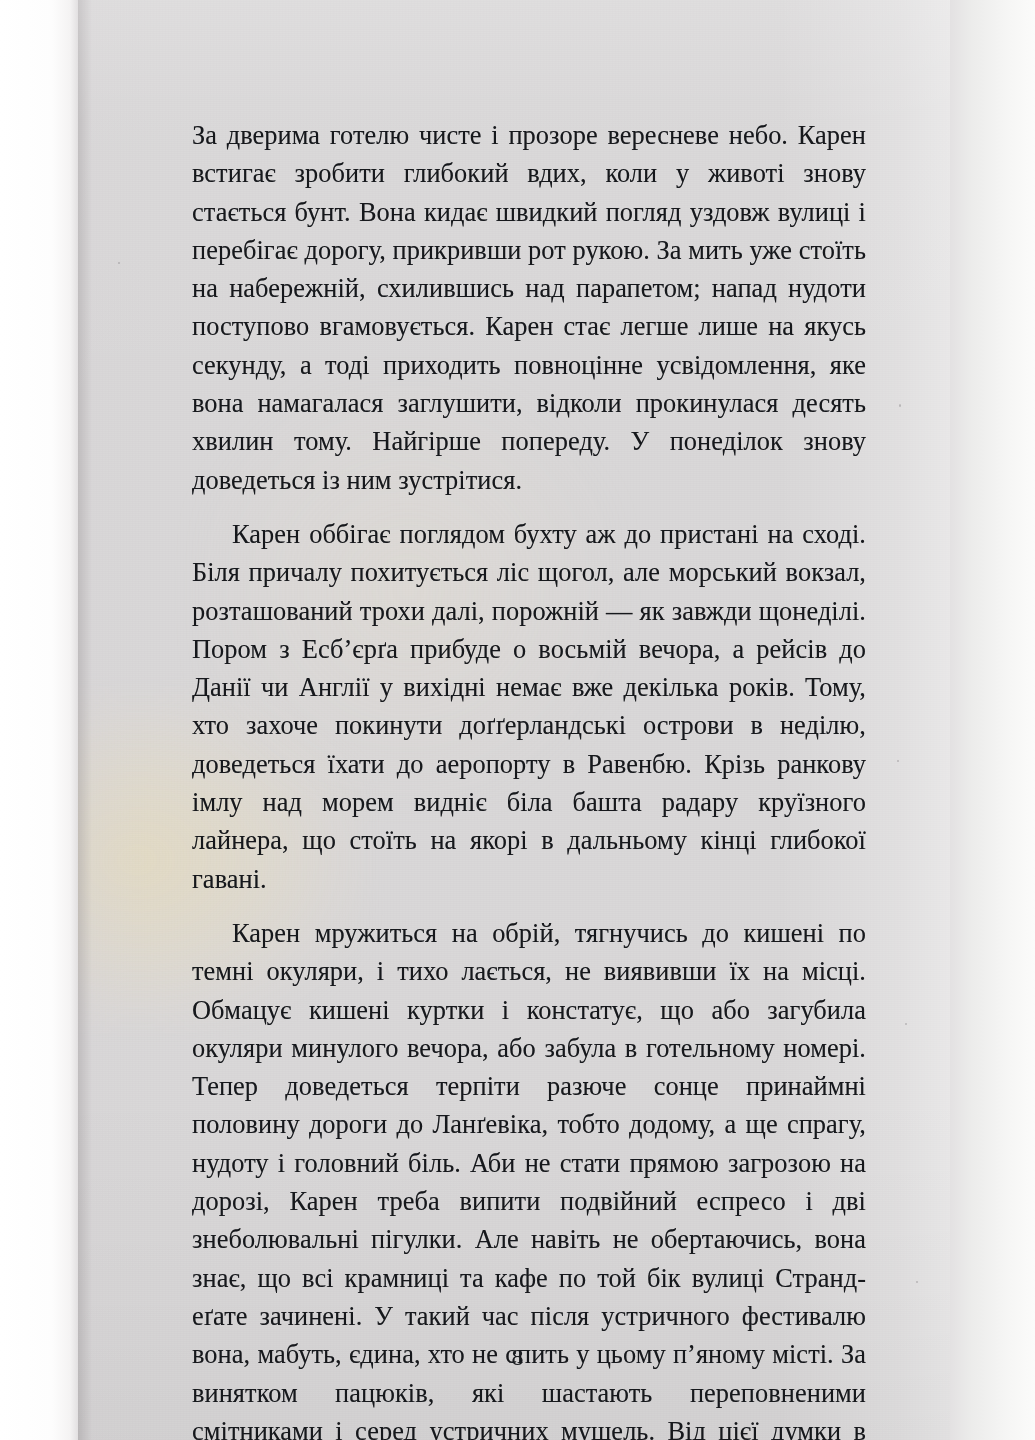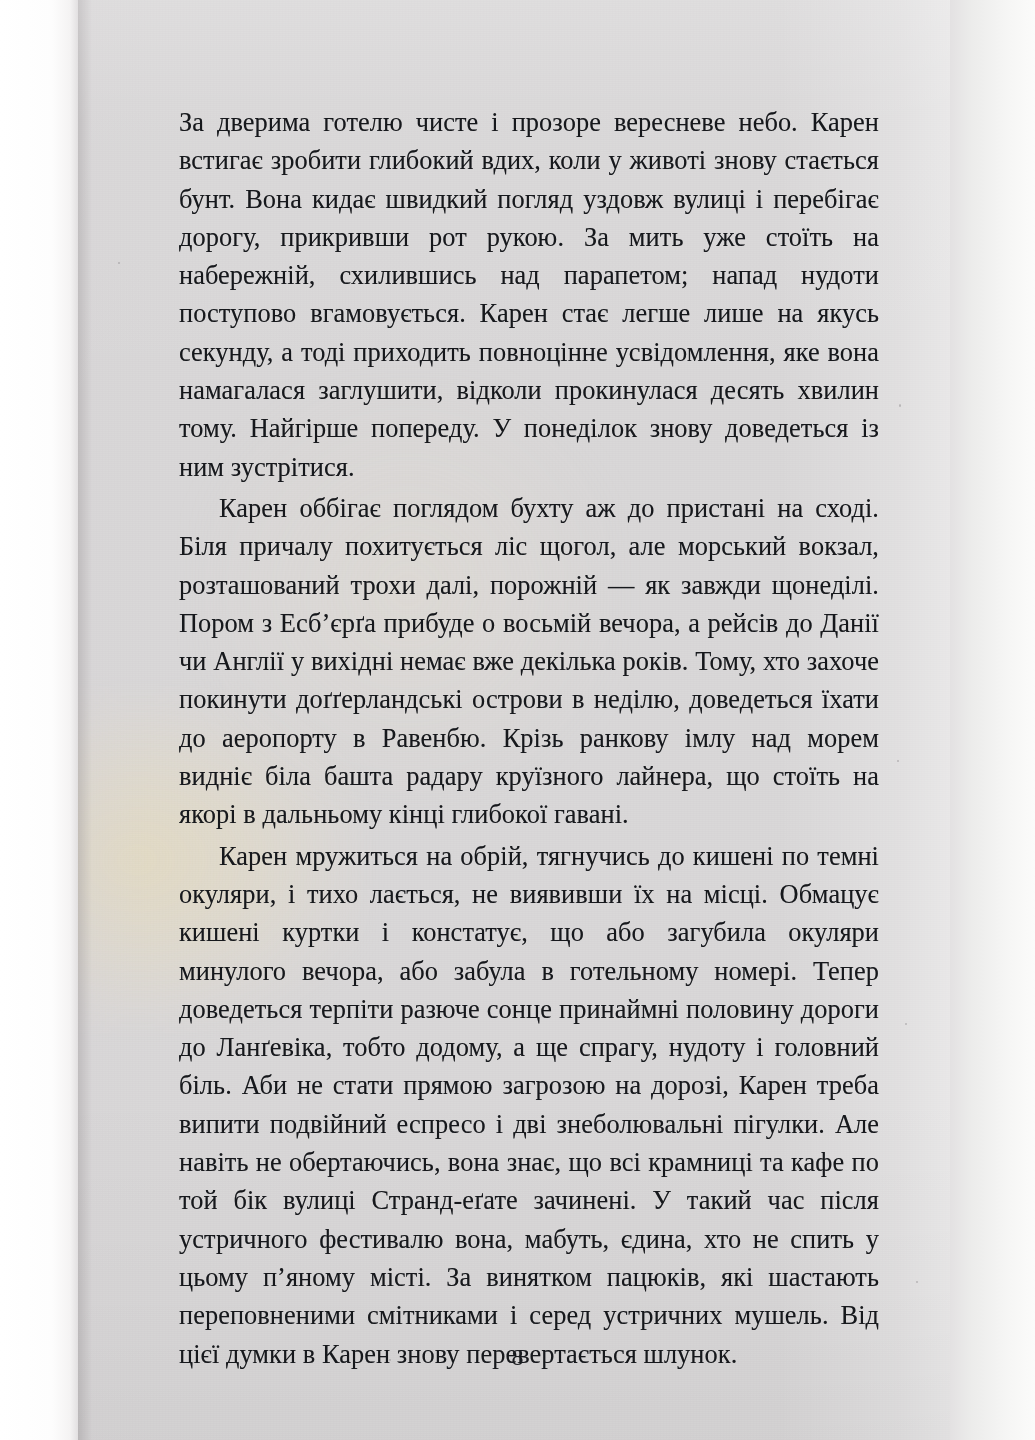--- a/index.html
+++ b/index.html
@@ -131,21 +131,21 @@
     text-justify: inter-word;
     color: #16181c;
     font-size: 26.4px;
     line-height: 38.3px;
     letter-spacing: 0.05px;
     -webkit-font-smoothing: antialiased;
     text-rendering: optimizeLegibility;
   }
 
   .text-column p {
-    margin: 3px;
+    margin: 16px;
     text-indent: 40px;
     hyphens: manual;
   }
 
   .text-column p:first-child {
     text-indent: 0;
   }
 
   
   .ink {

